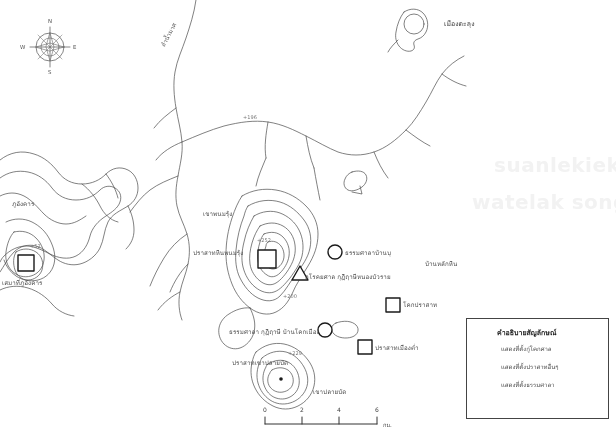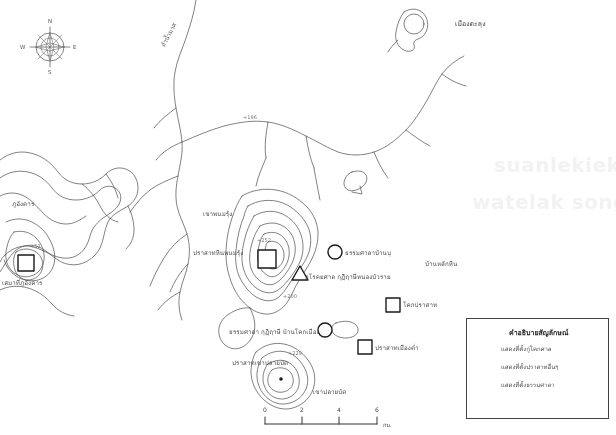--- a/index.html
+++ b/index.html
@@ -64,21 +64,20 @@
     position: absolute;
     border: 1px solid #444;
     background: #ffffff;
   }
   .legend-title {
     position: absolute;
     font-size: 7px;
     font-weight: bold;
     color: #222;
     white-space: nowrap;
-    margin-left: 12px;
   }
   .legend-row-label {
     position: absolute;
     font-size: 6px;
     color: #444;
     white-space: nowrap;
   }
   .scale-num {
     position: absolute;
     font-size: 6px;
@@ -269,21 +268,21 @@
     </g>
   </svg>
 
   <div class="compass-letter" style="left:48px; top:18px;">N</div>
   <div class="compass-letter" style="left:73px; top:44px;">E</div>
   <div class="compass-letter" style="left:48px; top:69px;">S</div>
   <div class="compass-letter" style="left:20px; top:44px;">W</div>
 
   <div class="lbl lbl-river" style="left:160px; top:45px;">ลำน้ำมาศ</div>
 
-  <div class="lbl lbl-town" style="left:455px; top:21px;text-align:right;">เมืองตะลุง</div>
+  <div class="lbl lbl-town" style="left:444px; top:21px;text-align:right;">เมืองตะลุง</div>
 
   <div class="lbl" style="left:12px; top:200px;">ภูอังคาร</div>
   <div class="lbl" style="left:2px; top:279px;">เสมาที่ภูอังคาร</div>
   <div class="lbl" style="left:203px; top:210px;">เขาพนมรุ้ง</div>
   <div class="lbl" style="left:193px; top:249px;">ปราสาทหินพนมรุ้ง</div>
   <div class="lbl" style="left:345px; top:249px;">ธรรมศาลาบ้านบุ</div>
   <div class="lbl" style="left:305px; top:273px;">อโรคยศาล กุฏิฤาษีหนองบัวราย</div>
   <div class="lbl" style="left:425px; top:260px;">บ้านหลักหิน</div>
   <div class="lbl" style="left:403px; top:301px;">โคกปราสาท</div>
   <div class="lbl" style="left:229px; top:328px;">ธรรมศาลา กุฏิฤาษี บ้านโคกเมือง</div>

